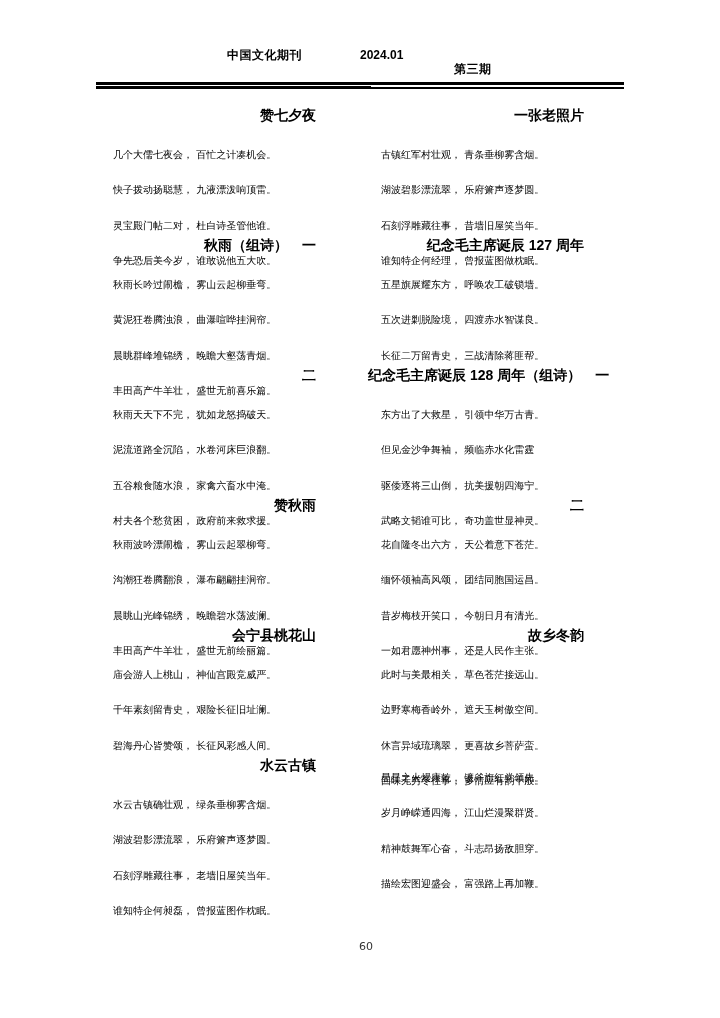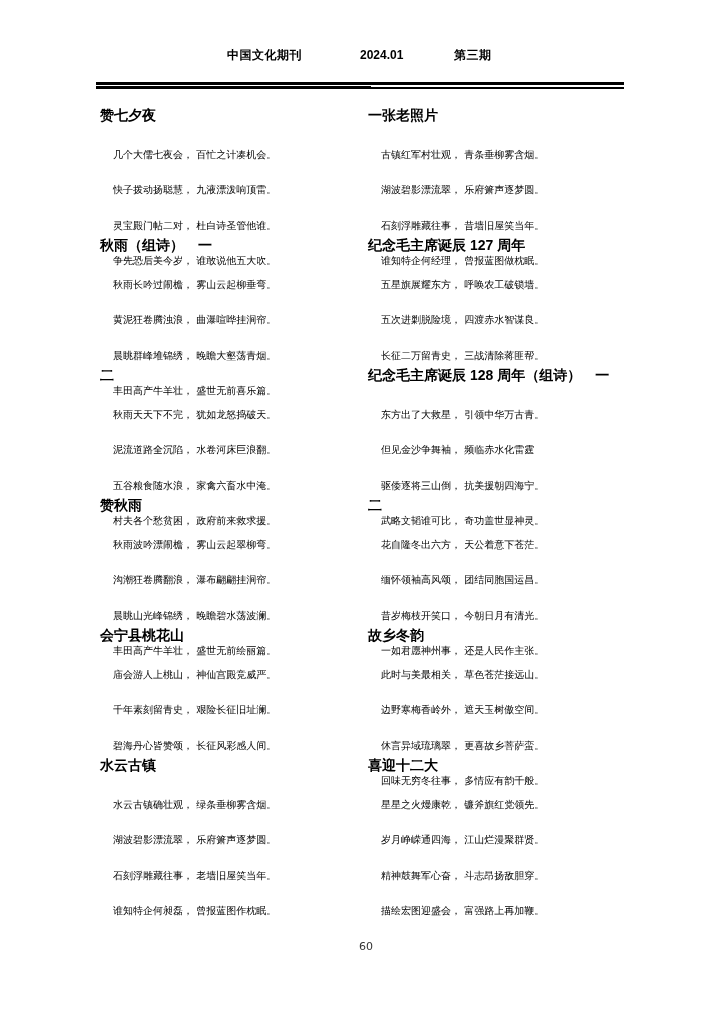--- a/index.html
+++ b/index.html
@@ -26,21 +26,21 @@
   .page-header {
     position: relative;
     height: 16px;
     font-family: "Liberation Sans", "DejaVu Sans", sans-serif;
     font-weight: bold;
     font-size: 12px;
     line-height: 16px;
   }
   .hdr-journal { position: absolute; left: 131px; top: 0; letter-spacing: 0.5px; }
   .hdr-date    { position: absolute; left: 264px; top: 0; }
-  .hdr-issue   { position: absolute; left: 358px; top: 0; letter-spacing: 0.5px; }
+  .hdr-issue   { position: absolute; left: 358px; top: 14px; letter-spacing: 0.5px; }
   
   .header-rule { margin-top: 19px; }
   .rule-line-1 { height: 2.5px; background: #000; }
   .rule-line-2 { position: relative; margin-top: 2.5px; height: 1.5px; background: #000; }
   .rule-thick  { position: absolute; left: 0; top: -1px; width: 52%; height: 3px; background: #000; }
   
   .poems-grid {
     margin-top: 12px;
     display: grid;
     grid-template-columns: 216px 216px;
@@ -48,21 +48,21 @@
     grid-auto-rows: 130px;
     padding-left: 4px;
   }
   .poem { overflow: visible; padding-top: 3px; }
   .poem-title {
     margin: 0 0 18px 0;
     font-family: "Liberation Sans", "DejaVu Sans", sans-serif;
     font-weight: bold;
     font-size: 14px;
     line-height: 22px;
-    text-align: left;
+    text-align: right;
     white-space: nowrap;
   }
   .poem-line {
     margin: 13px;
     font-size: 10px;
     line-height: 22.5px;
     white-space: nowrap;
   }
   
   .page-number {
@@ -177,21 +177,20 @@
 
       <section class="poem">
         <h3 class="poem-title">水云古镇</h3>
         <p class="poem-line">水云古镇确壮观， 绿条垂柳雾含烟。</p>
         <p class="poem-line">湖波碧影漂流翠， 乐府箫声逐梦圆。</p>
         <p class="poem-line">石刻浮雕藏往事， 老墙旧屋笑当年。</p>
         <p class="poem-line">谁知特企何昶磊， 曾报蓝图作枕眠。</p>
       </section>
 
       <section class="poem">
-        <h3 class="poem-title">喜迎十二大</h3>
         <p class="poem-line">星星之火熳康乾， 镰斧旗红党领先。</p>
         <p class="poem-line">岁月峥嵘通四海， 江山烂漫聚群贤。</p>
         <p class="poem-line">精神鼓舞军心奋， 斗志昂扬敌胆穿。</p>
         <p class="poem-line">描绘宏图迎盛会， 富强路上再加鞭。</p>
       </section>
 
     </div>
   </div>
 
   <div class="page-number">60</div>

